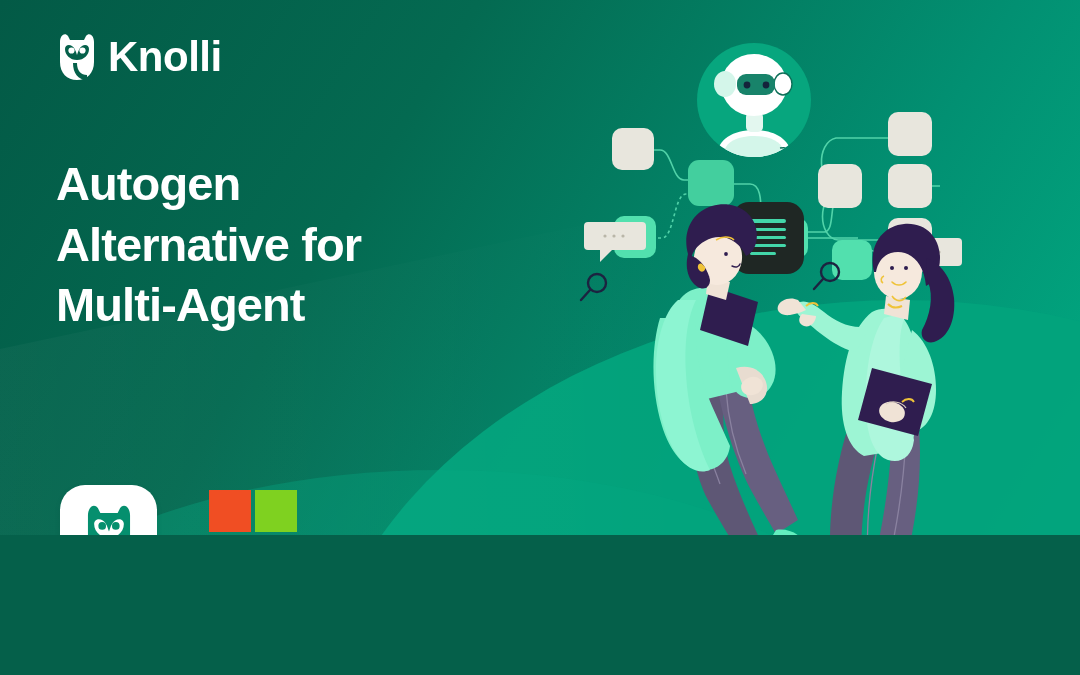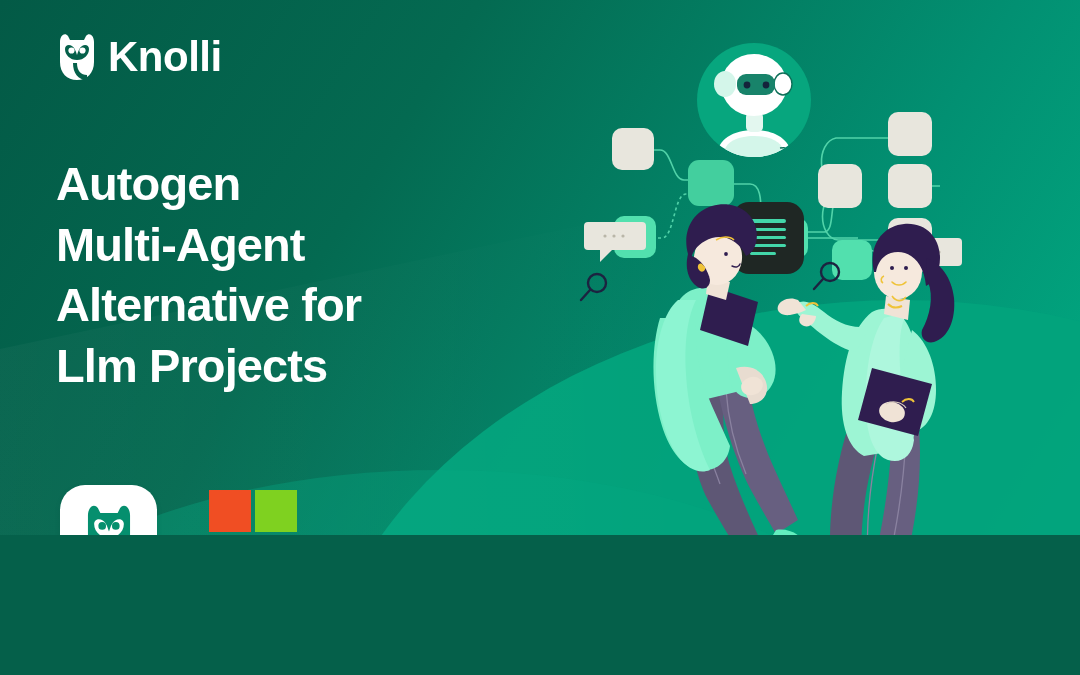--- a/index.html
+++ b/index.html
@@ -99,23 +99,22 @@
                C33 23, 28 28, 21 28 C14 28, 9 23, 9 17 Z" fill="#05604a"></path>
       <circle cx="15.5" cy="18.5" r="3.1" fill="#ffffff"></circle>
       <circle cx="26.5" cy="18.5" r="3.1" fill="#ffffff"></circle>
       <path d="M21 31 C21 39, 25 43, 31 43 L31 48 C22 48, 17 41, 17 31 Z" fill="#05604a"></path>
     </svg>
     <span class="logo-word">Knolli</span>
   </div>
 
   <h1 class="headline">
     <span class="ln">Autogen</span>
+    <span class="ln">Alternative for</span>
     <span class="ln">Multi-Agent</span>
-    <span class="ln">Alternative for</span>
-    <span class="ln">Llm Projects</span>
   </h1>
 
   <div class="badges">
     <div class="app-tile">
       <svg viewBox="0 0 42 50">
         <path d="M4 10 C4 3, 9 0, 12 4 L14 8 L28 8 L30 4 C33 0, 38 3, 38 10
                  L38 30 C38 41, 31 48, 21 48 C11 48, 4 41, 4 30 Z" fill="#058f6e"></path>
         <path d="M9 17 C9 13, 13 12, 16 14 C19 16, 20 20, 21 23
                  C22 20, 23 16, 26 14 C29 12, 33 13, 33 17
                  C33 23, 28 28, 21 28 C14 28, 9 23, 9 17 Z" fill="#ffffff"></path>

